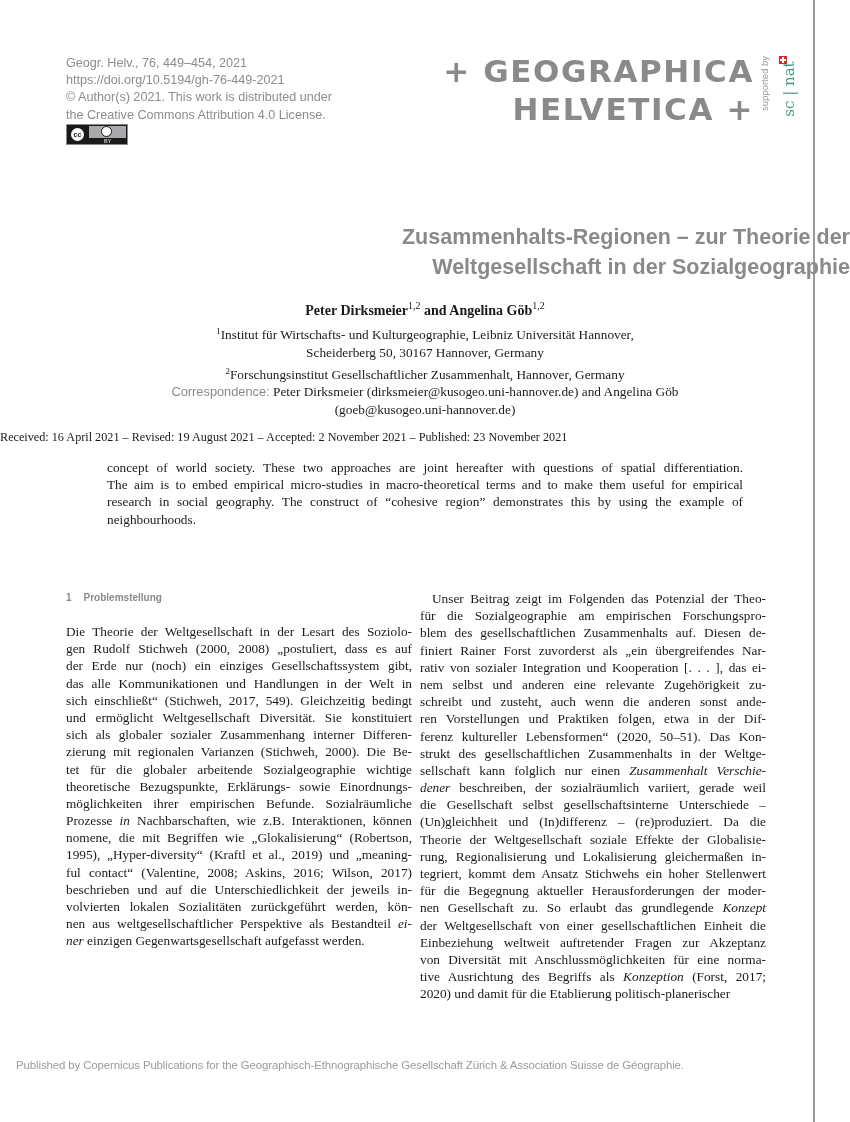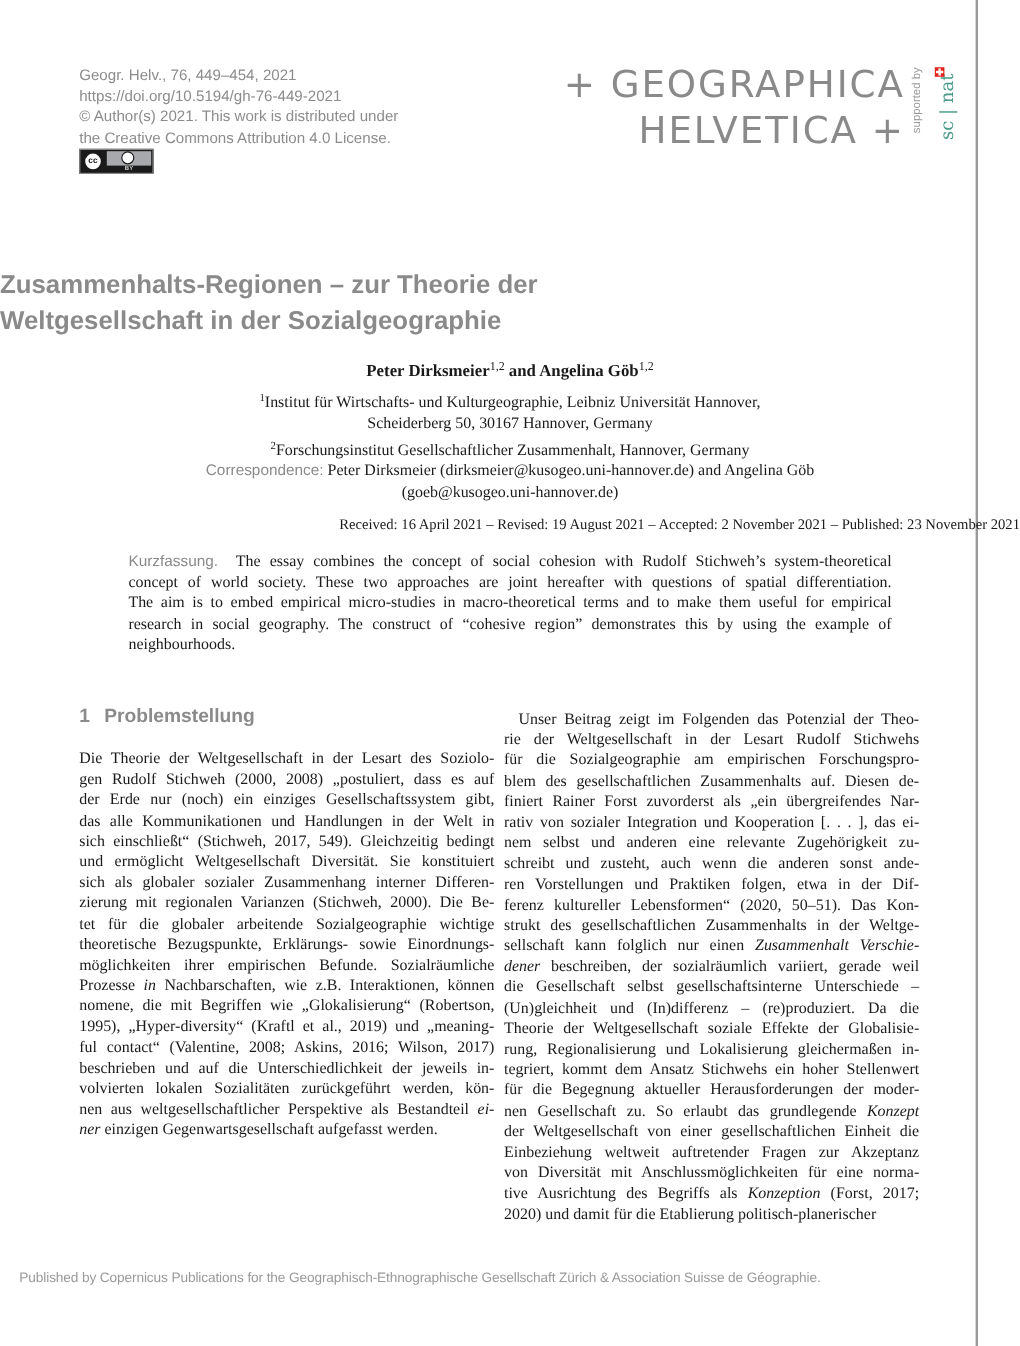--- a/index.html
+++ b/index.html
@@ -39,21 +39,21 @@
       position: absolute; left: 34px; top: 1px; width: 11px; height: 11px; border-radius: 50%;
       background: #fff; border: 1.5px solid #1a1a1a; box-sizing: border-box;
     }
     .cc-badge .by-text {
       position: absolute; left: 22px; top: 13px; width: 37px; height: 6px;
       font: bold 5px "Liberation Sans", sans-serif; color: #ccc; text-align: center; line-height: 6px;
     }
     
     .logo {
       position: absolute; right: 96px; top: 52px; text-align: right;
-      font-family: "DejaVu Sans", sans-serif; font-weight: 400; color: #8a8a8a;
+      font-family: "DejaVu Sans", sans-serif; font-weight: 700; color: #8a8a8a;
       font-size: 31px; line-height: 38px; letter-spacing: 1.6px;
     }
     .logo div { white-space: nowrap; }
     .scnat {
       position: absolute; left: 755px; top: 52px; width: 34px; height: 66px;
     }
     .scnat .supported {
       position: absolute; left: -18px; top: 26px; transform: rotate(-90deg);
       font: 9.5px "Liberation Sans", sans-serif; color: #999; white-space: nowrap;
     }
@@ -62,56 +62,56 @@
       font: 15px "DejaVu Serif", serif; color: #4a9a8a; white-space: nowrap; width: 60px; text-align: center;
     }
     .scnat .flag {
       position: absolute; left: 24px; top: 4px; width: 8px; height: 8px; background: #e2261d;
     }
     .scnat .flag::before { content:""; position:absolute; left:3px; top:1px; width:2px; height:6px; background:#fff; }
     .scnat .flag::after { content:""; position:absolute; left:1px; top:3px; width:6px; height:2px; background:#fff; }
 
     
     .title {
-      position: absolute; left: 0; width: 850px; top: 222px; text-align: left;
+      position: absolute; left: 0; width: 850px; top: 222px; text-align: right;
       font-family: "Liberation Sans", sans-serif; font-weight: bold; font-size: 21.5px; line-height: 30px;
       color: #8a8a8a;
     }
     .authors {
       position: absolute; left: 0; width: 850px; top: 300px; text-align: center;
       font-size: 14px; font-weight: bold;
     }
     .authors sup { font-weight: normal; font-size: 10px; }
     .affil {
       position: absolute; left: 0; width: 850px; top: 322px; text-align: center;
       font-size: 13.3px; line-height: 18px;
     }
     .affil sup { font-size: 9px; }
     .corr {
       position: absolute; left: 100px; width: 650px; top: 383px; text-align: center;
       font-size: 13.3px; line-height: 18px;
     }
     .corr .lbl { font-family: "Liberation Sans", sans-serif; color: #8a8a8a; font-size: 12.8px; }
     .dates {
-      position: absolute; left: 0; width: 850px; top: 430px; text-align: right;
+      position: absolute; left: 0; width: 850px; top: 430px; text-align: left;
       font-size: 12.2px;
     }
     .abstract {
       position: absolute; left: 107px; width: 636px; top: 459px;
       font-size: 13.3px; line-height: 17.4px; text-align: justify;
     }
     .abstract .lbl { font-family: "Liberation Sans", sans-serif; color: #8a8a8a; font-size: 12.8px; }
 
     
     .col { position: absolute; top: 590px; width: 346px; font-size: 13.3px; line-height: 17.2px; }
     .col-left { left: 66px; }
     .col-right { left: 420px; }
     .section-heading {
       font-family: "Liberation Sans", sans-serif; font-weight: bold; color: #8a8a8a;
-      font-size: 16px; margin: 0 0 18px 0; line-height: 15px;
+      font-size: 10px; margin: 0 0 18px 0; line-height: 15px;
     }
     .section-heading .num { margin-right: 12px; }
     .line { display: block; white-space: nowrap; text-align: justify; text-align-last: justify; height: 17.2px; }
     .line.last { text-align-last: left; }
     .indent { padding-left: 12px; }
     .col-left .body { margin-top: 0; }
     .col-right .body { margin-top: 0; }
 
     .footer {
       position: absolute; left: 0; width: 700px; top: 1059px; text-align: center;
@@ -165,21 +165,20 @@
 </div>
 
 <div class="corr">
   <div><span class="lbl">Correspondence:</span> <span>Peter Dirksmeier (dirksmeier@kusogeo.uni-hannover.de) and Angelina Göb</span></div>
   <div>(goeb@kusogeo.uni-hannover.de)</div>
 </div>
 
 <div class="dates">Received: 16 April 2021 – Revised: 19 August 2021 – Accepted: 2 November 2021 – Published: 23 November 2021</div>
 
 <div class="abstract">
-  <span class="line"><span class="lbl">Kurzfassung.</span>&nbsp; <span>The essay combines the concept of social cohesion with Rudolf Stichweh’s system-theoretical</span></span>
   <span class="line">concept of world society. These two approaches are joint hereafter with questions of spatial differentiation.</span>
   <span class="line">The aim is to embed empirical micro-studies in macro-theoretical terms and to make them useful for empirical</span>
   <span class="line">research in social geography. The construct of “cohesive region” demonstrates this by using the example of</span>
   <span class="line last">neighbourhoods.</span>
 </div>
 
 <div class="col col-left">
   <div class="section-heading">
     <span class="num">1</span><span>Problemstellung</span>
   </div>
@@ -202,21 +201,20 @@
       <span class="line">beschrieben und auf die Unterschiedlichkeit der jeweils in-</span>
       <span class="line">volvierten lokalen Sozialitäten zurückgeführt werden, kön-</span>
       <span class="line">nen aus weltgesellschaftlicher Perspektive als Bestandteil <i>ei-</i></span>
       <span class="line last"><i>ner</i> einzigen Gegenwartsgesellschaft aufgefasst werden.</span>
     </div>
 </div>
 
 <div class="col col-right">
   <div class="body" id="right-body">
       <span class="line indent">Unser Beitrag zeigt im Folgenden das Potenzial der Theo-</span>
-      <span class="line">rie der Weltgesellschaft in der Lesart Rudolf Stichwehs</span>
       <span class="line">für die Sozialgeographie am empirischen Forschungspro-</span>
       <span class="line">blem des gesellschaftlichen Zusammenhalts auf. Diesen de-</span>
       <span class="line">finiert Rainer Forst zuvorderst als „ein übergreifendes Nar-</span>
       <span class="line">rativ von sozialer Integration und Kooperation [. . . ], das ei-</span>
       <span class="line">nem selbst und anderen eine relevante Zugehörigkeit zu-</span>
       <span class="line">schreibt und zusteht, auch wenn die anderen sonst ande-</span>
       <span class="line">ren Vorstellungen und Praktiken folgen, etwa in der Dif-</span>
       <span class="line">ferenz kultureller Lebensformen“ (2020, 50–51). Das Kon-</span>
       <span class="line">strukt des gesellschaftlichen Zusammenhalts in der Weltge-</span>
       <span class="line">sellschaft kann folglich nur einen <i>Zusammenhalt Verschie-</i></span>

